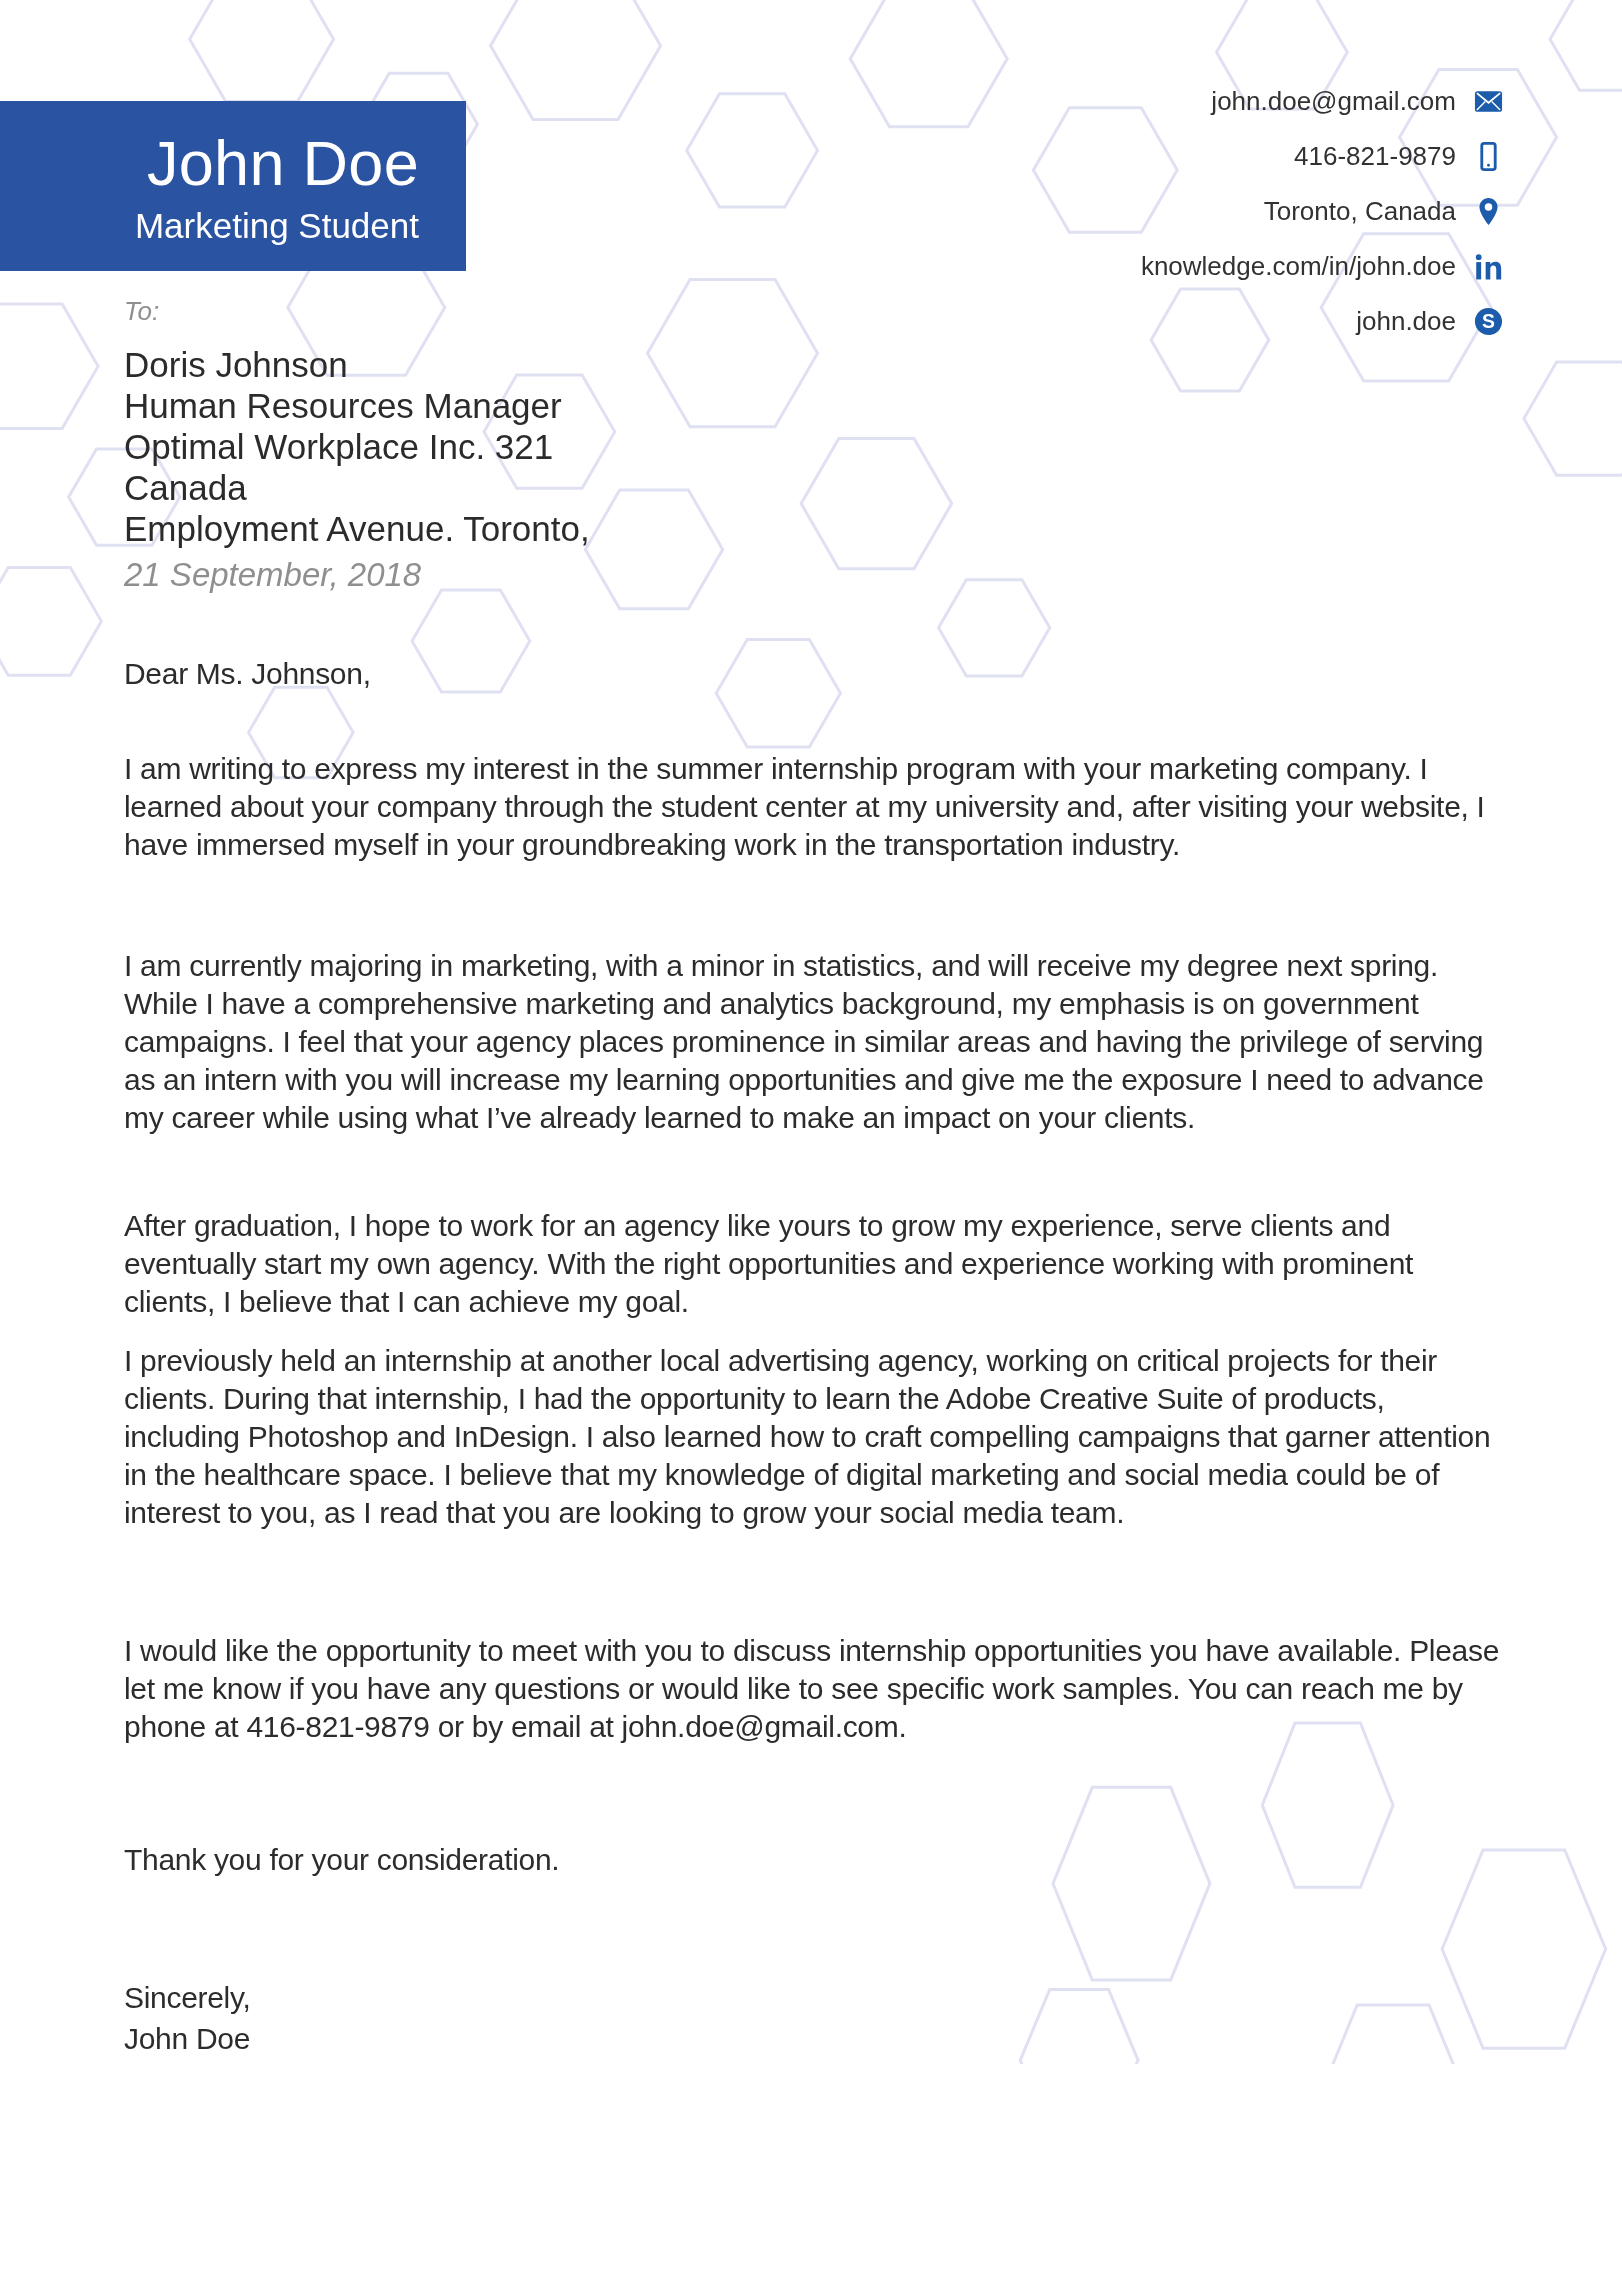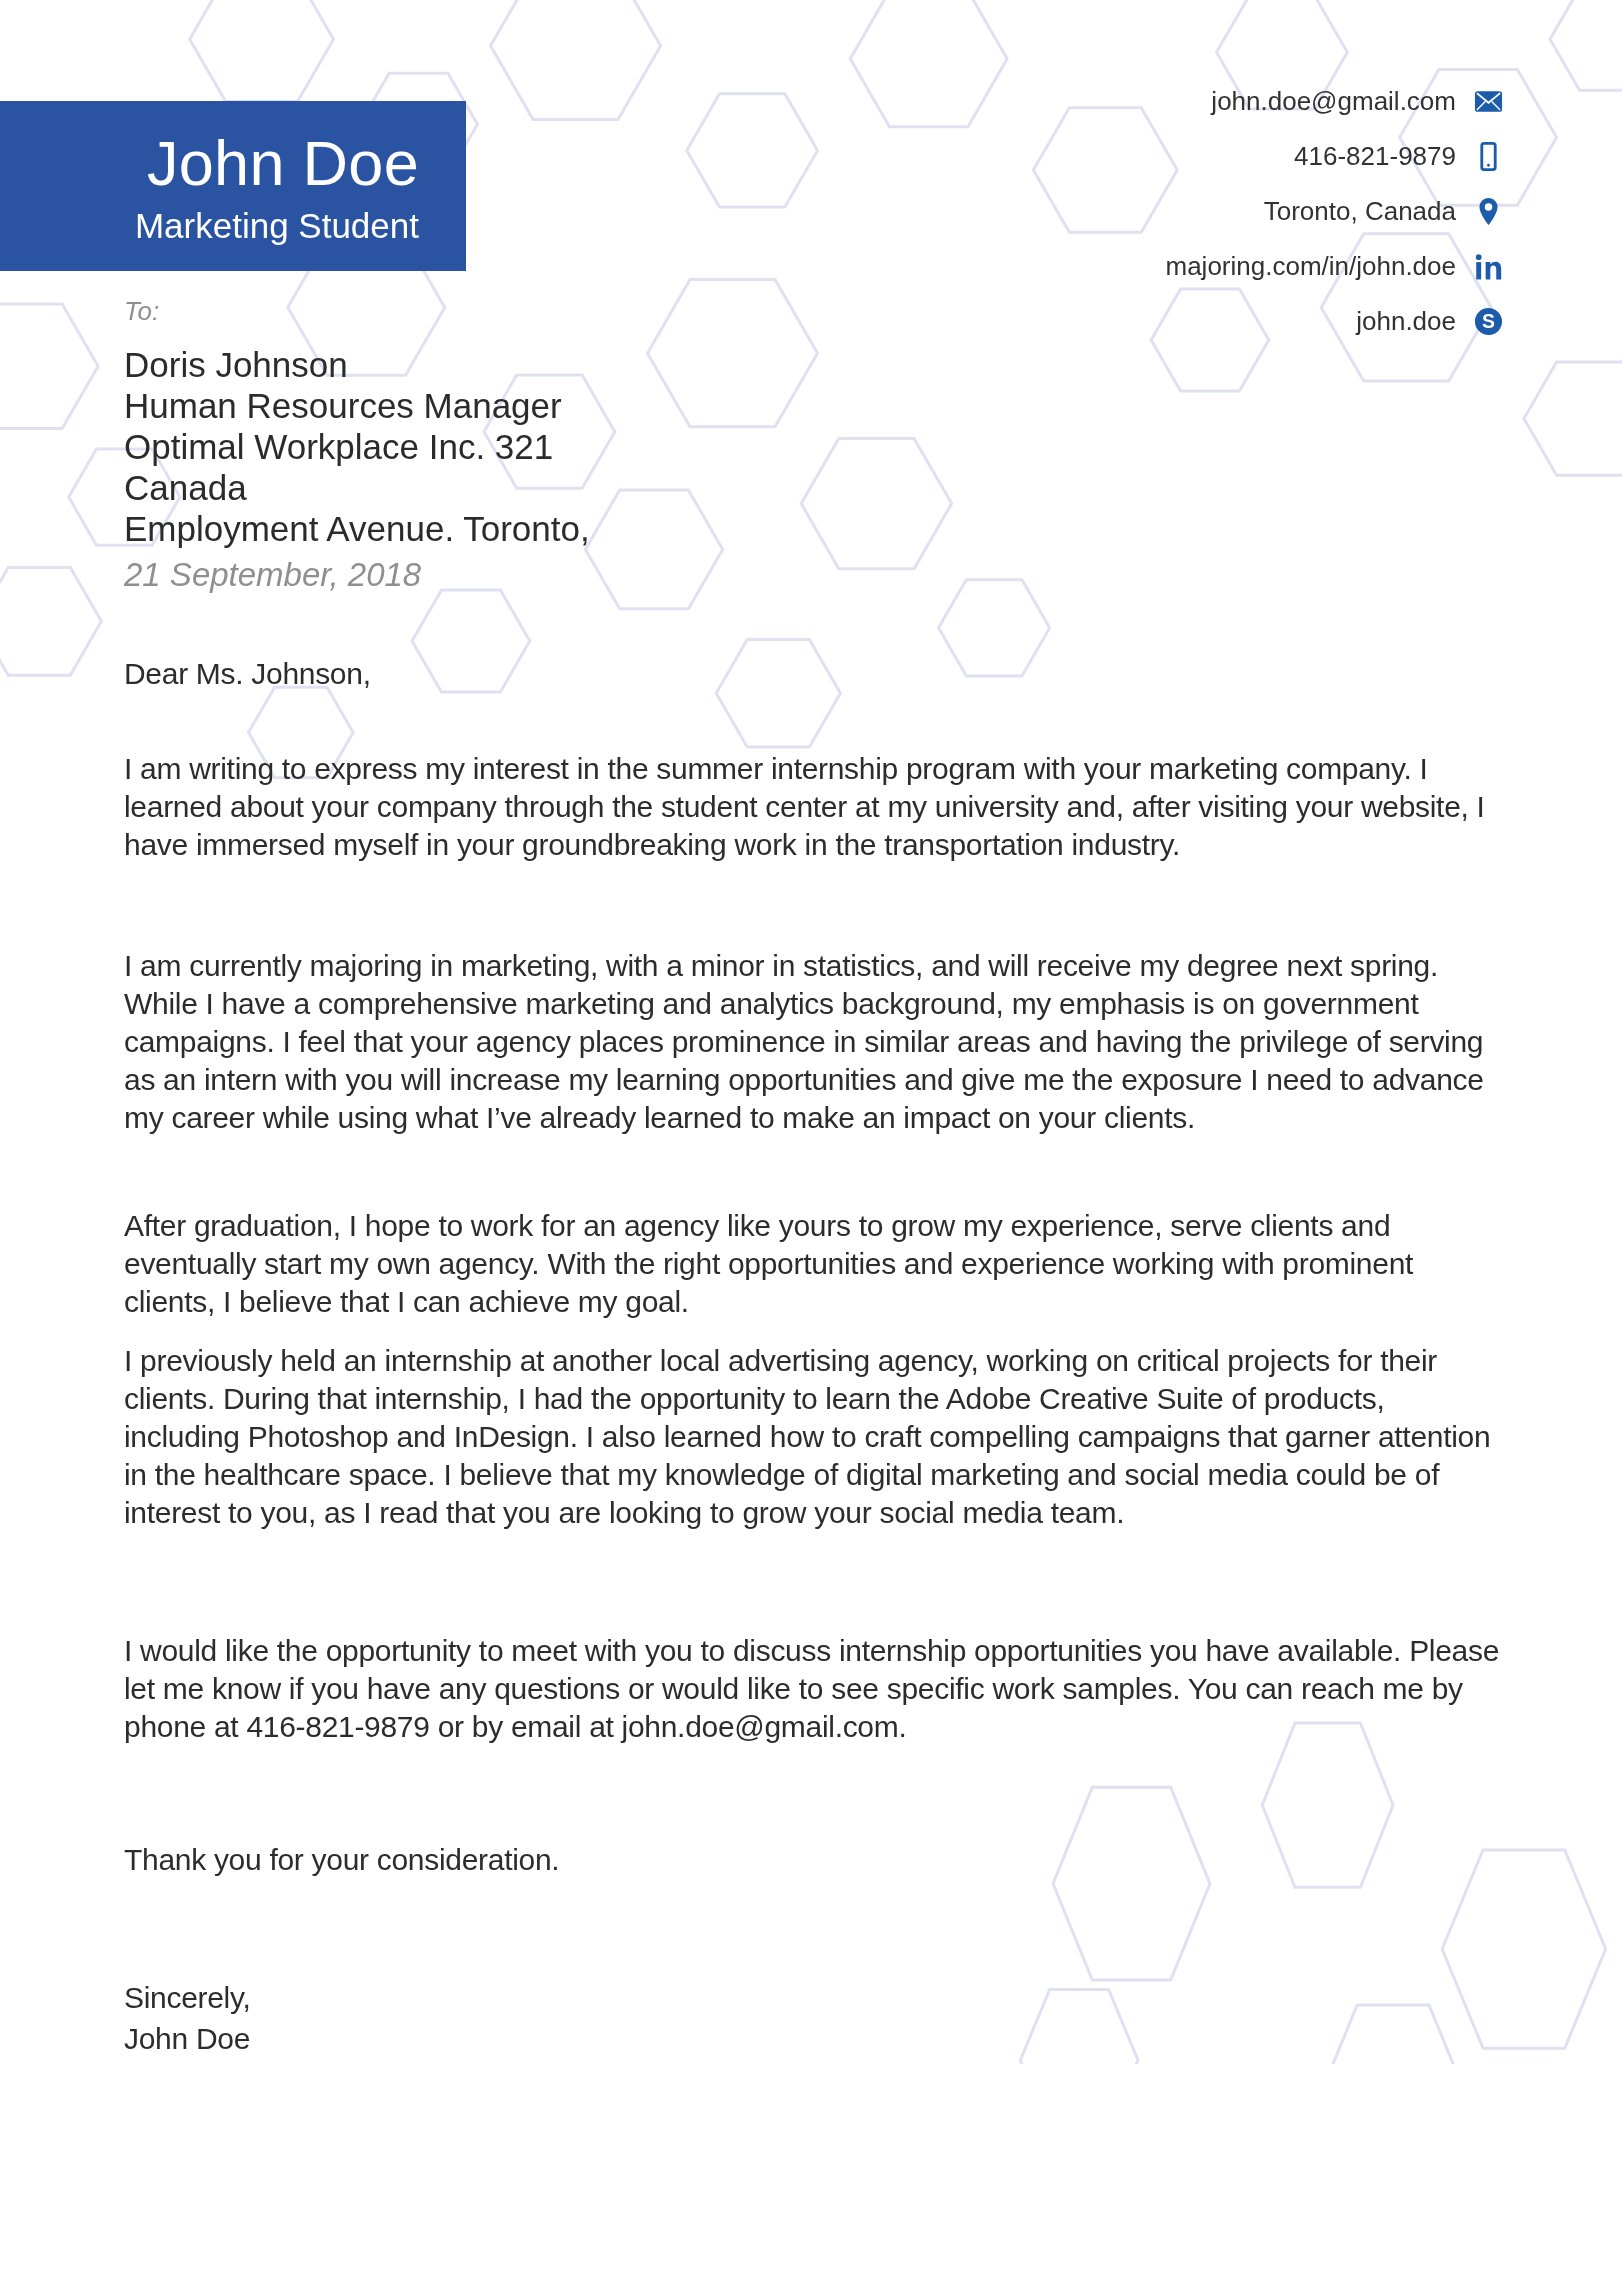--- a/index.html
+++ b/index.html
@@ -138,21 +138,21 @@
       <span class="contact-label">Toronto, Canada</span>
       <span class="cicon">
         <svg viewBox="0 0 24 24">
           <path d="M12 1.5c-3.9 0-7 3.1-7 7 0 5.3 7 14 7 14s7-8.7 7-14c0-3.9-3.1-7-7-7z" fill="#1d5cab"></path>
           <circle cx="12" cy="8.5" r="2.9" fill="#ffffff"></circle>
         </svg>
       </span>
     </div>
 
     <div class="contact-row">
-      <span class="contact-label">majoring.com/in/john.doe</span>
+      <span class="contact-label">knowledge.com/in/john.doe</span>
       <span class="cicon">
         <svg viewBox="0 0 24 24">
           <circle cx="4.4" cy="4.8" r="2.2" fill="#1d5cab"></circle>
           <rect x="2.5" y="8.6" width="3.8" height="13.4" fill="#1d5cab"></rect>
           <path d="M9.8 8.6h3.6v1.9c.7-1.2 2-2.2 4-2.2 3 0 4.4 1.9 4.4 5.4v8.3h-3.8v-7.7c0-1.9-.7-3-2.3-3-1.6 0-2.3 1.1-2.3 3v7.7H9.8z" fill="#1d5cab"></path>
         </svg>
       </span>
     </div>
 
     <div class="contact-row">

